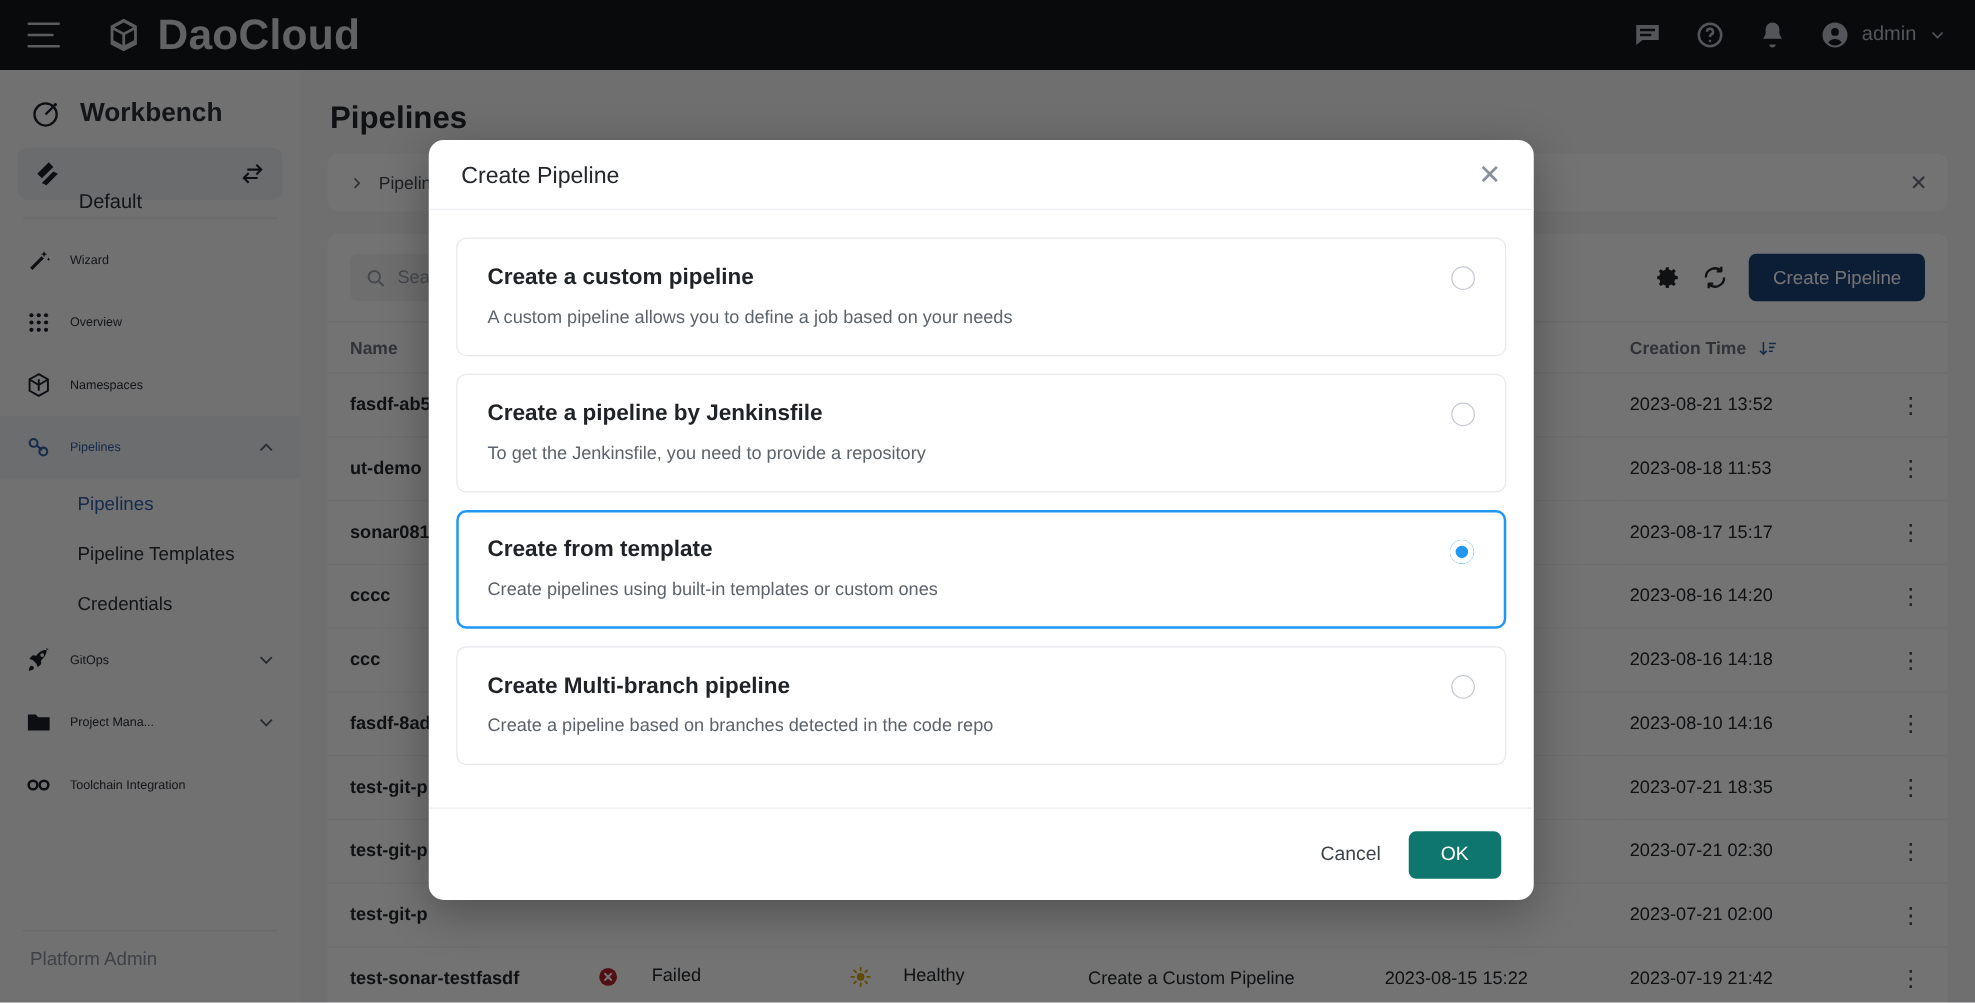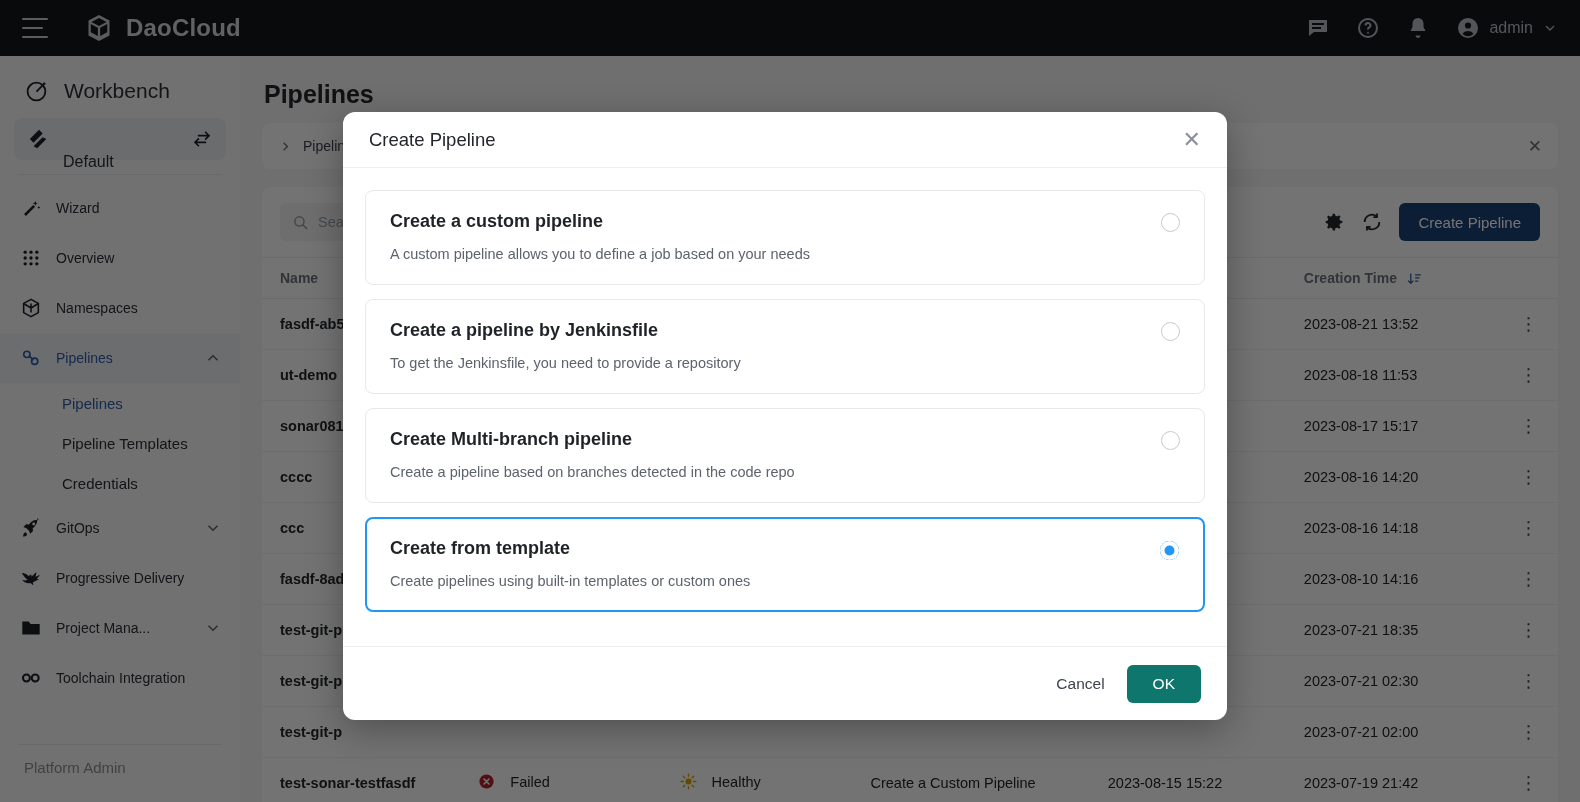--- a/index.html
+++ b/index.html
@@ -19,44 +19,44 @@
     background: #15181c;
     display: flex; align-items: center;
     padding: 0 22px;
   }
   .hamburger { width: 26px; height: 20px; display: flex; flex-direction: column;
     justify-content: space-between; cursor: pointer; margin-right: 36px; }
   .hamburger i { display: block; height: 2px; background: #c9ccd1; border-radius: 1px; }
   .hamburger i:nth-child(2) { width: 80%; }
   .brand { display: flex; align-items: center; gap: 12px; }
   .brand-mark { width: 30px; height: 30px; }
-  .brand-name { color: #d6d9dd; font-size: 24px; font-weight: 700; letter-spacing: .2px; }
+  .brand-name { color: #d6d9dd; font-size: 34px; font-weight: 700; letter-spacing: .2px; }
   .topbar-right { margin-left: auto; display: flex; align-items: flex-start; gap: 26px; }
   .tb-icon { width: 24px; height: 24px; color: #b9bdc3; display: block; }
   .user-chip { display: flex; align-items: center; gap: 9px; color: #b9bdc3; font-size: 16px; }
 
   
   .sidebar {
     position: absolute; top: 56px; left: 0; bottom: 0; width: 240px;
     background: #fbfbfc;
     display: flex; flex-direction: column;
     padding-top: 12px;
   }
   .workbench { display: flex; align-items: center; gap: 14px; padding: 10px 24px 14px 24px; }
-  .workbench-title { font-size: 21px; font-weight: 400; color: #2b2f36; }
+  .workbench-title { font-size: 21px; font-weight: 700; color: #2b2f36; }
   .ws-select {
     margin: 0 14px 6px 14px; height: 42px; border-radius: 8px; background: #eef0f3;
     display: flex; align-items: center; gap: 13px; padding: 0 14px; cursor: pointer;
   }
   .ws-name { font-size: 16px; color: #2b2f36; flex: 1; margin-top: 46px; }
   .divider { height: 1px; background: #e7e9ec; margin: 8px 18px; }
 
   .nav-item {
     display: flex; align-items: center; gap: 14px;
-    height: 50px; padding: 0 18px 0 20px; cursor: pointer; font-size: 14px; color: #2b2f36;
+    height: 50px; padding: 0 18px 0 20px; cursor: pointer; font-size: 10px; color: #2b2f36;
   }
   .nav-item .chev { margin-left: auto; }
   .nav-item.active { background: #f0f1f4; color: #2f5ea8; }
   .nav-item.active .nav-ico { color: #2f5ea8; }
   .nav-ico { width: 22px; height: 22px; display: inline-flex; align-items: center; justify-content: center; color: #1d2129; flex: none; }
   .nav-sub { display: flex; align-items: center; height: 40px; padding-left: 62px; font-size: 15px; color: #2b2f36; cursor: pointer; }
   .nav-sub.active { color: #2f5ea8; }
   .sb-foot { margin-top: auto; padding: 14px 0 26px 0; }
   .sb-foot .divider { margin-bottom: 14px; }
   .platform-admin { padding-left: 24px; font-size: 15px; color: #8b9099; cursor: pointer; }
@@ -95,21 +95,21 @@
     border-bottom: 1px solid #f0f1f3; white-space: nowrap;
   }
   tbody td:first-child { padding-left: 18px; font-weight: 600; }
   .col-name { width: 200px; }
   .col-status { width: 195px; }
   .col-health { width: 185px; }
   .col-type { width: 230px; }
   .col-updated { width: 190px; }
   .col-created { width: 200px; }
   .col-act { width: 56px; text-align: center; }
-  .cellflex { display: inline-flex; align-items: center; gap: 15px; }
+  .cellflex { display: inline-flex; align-items: center; gap: 26px; }
   .kebab { color: #3e434b; font-size: 18px; letter-spacing: 1px; cursor: pointer; }
   .sort-ico { color: #2f5ea8; margin-left: 6px; vertical-align: -3px; }
 
   
   .scrim { position: absolute; inset: 0; background: rgba(0,0,0,0.55); }
 
   
   .modal {
     position: absolute; left: 343px; top: 112px; width: 884px; height: 608px;
     background: #fff; border-radius: 12px; display: flex; flex-direction: column;
@@ -275,28 +275,20 @@
         <svg width="22" height="22" viewBox="0 0 24 24" fill="currentColor">
             <path d="M20.8 3.2c-3.6-.5-7.2.9-9.6 3.4l-1.5 1.6-3-.3-3 3 3.3 1.4 2.8 2.8 1.4 3.3 3-3-.3-3 1.6-1.5c2.5-2.4 3.9-6 3.3-9.7zM15 9.3a1.6 1.6 0 1 1 0-3.2 1.6 1.6 0 0 1 0 3.2zM4.6 17.4c-1 1-1.3 4-1.3 4s3-.3 4-1.3c.6-.6.6-1.6 0-2.2l-.5-.5c-.6-.6-1.6-.6-2.2 0z"></path>
           </svg>
       </span>
       <span>GitOps</span>
       <svg class="chev" width="18" height="18" viewBox="0 0 24 24" fill="none" stroke="#5c626b" stroke-width="2">
           <path d="M6 9l6 6 6-6"></path>
         </svg>
     </div>
 
-    <div class="nav-item">
-      <span class="nav-ico">
-        <svg width="22" height="22" viewBox="0 0 24 24" fill="currentColor">
-            <path d="M2 6.5c3.4.2 5.8 1.5 7.6 3.3l2.6-2 .5 2.6 5.3-4.9-1 5.2 5-2.3-3.7 4.4 2.5.6-6.6 3.3.2 3.1-3-2.3c-3.4.9-7.3-.6-9-3.6 2.2 1 4.3.9 5.7.1C6.2 12.2 3.7 9.7 2 6.5z"></path>
-          </svg>
-      </span>
-      <span>Progressive Delivery</span>
-    </div>
 
     <div class="nav-item">
       <span class="nav-ico">
         <svg width="22" height="22" viewBox="0 0 24 24" fill="currentColor">
             <path d="M2.5 5h7l2 2.5h10V19h-19V5z"></path>
           </svg>
       </span>
       <span>Project Mana...</span>
       <svg class="chev" width="18" height="18" viewBox="0 0 24 24" fill="none" stroke="#5c626b" stroke-width="2">
           <path d="M6 9l6 6 6-6"></path>
@@ -497,31 +489,31 @@
         <div class="opt-desc">A custom pipeline allows you to define a job based on your needs</div>
         <span class="radio"></span>
       </div>
 
       <div class="opt">
         <div class="opt-title">Create a pipeline by Jenkinsfile</div>
         <div class="opt-desc">To get the Jenkinsfile, you need to provide a repository</div>
         <span class="radio"></span>
       </div>
 
+      <div class="opt selected">
+        <div class="opt-title">Create from template</div>
+        <div class="opt-desc">Create pipelines using built-in templates or custom ones</div>
+        <span class="radio"></span>
+      </div>
+
       <div class="opt">
         <div class="opt-title">Create Multi-branch pipeline</div>
         <div class="opt-desc">Create a pipeline based on branches detected in the code repo</div>
         <span class="radio"></span>
       </div>
-
-      <div class="opt selected">
-        <div class="opt-title">Create from template</div>
-        <div class="opt-desc">Create pipelines using built-in templates or custom ones</div>
-        <span class="radio"></span>
-      </div>
     </div>
 
     <div class="modal-foot">
       <button class="btn-text">Cancel</button>
       <button class="btn-ok">OK</button>
     </div>
   </div>
 
 </div>
 

